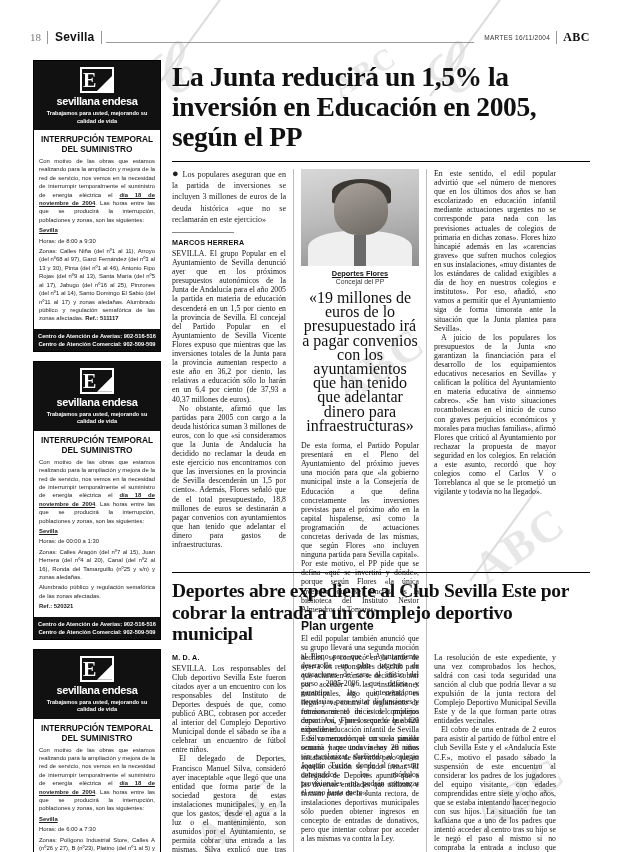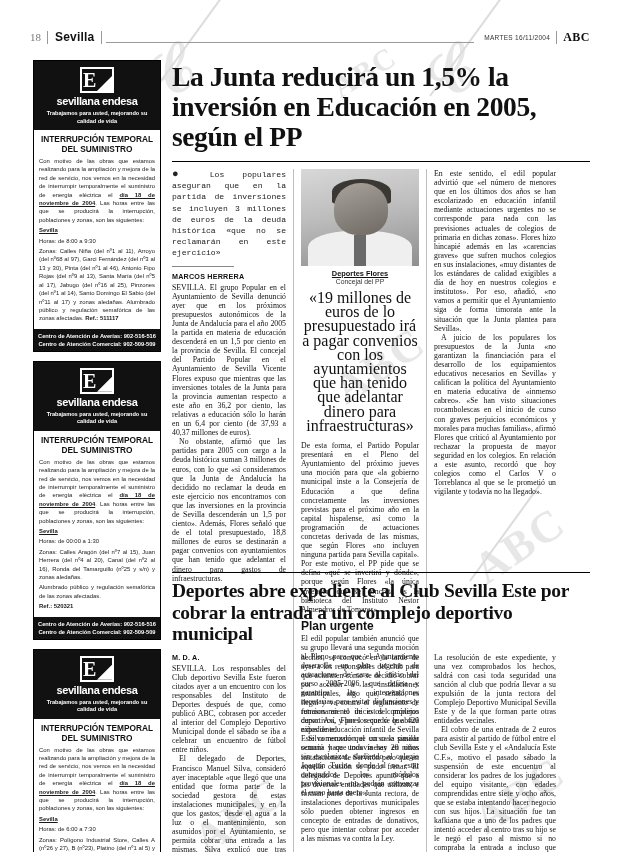--- a/index.html
+++ b/index.html
@@ -74,21 +74,21 @@
   .subhead { font-family:"Liberation Sans",sans-serif; font-size:11.3px; color:#333;
              margin:0 0 6px; letter-spacing:-.1px;}
   .hr-thick { height:1px; background:#000; margin:0 0 7px; }
 
   .cols3 { display:flex; gap:0; }
   .col { width:114px; }
   .col.mid { width:118px; }
   .col.right { width:122px; }
   .vline { width:1px; background:#bdbdbd; margin:0 7px; }
 
-  .lead { font-family:Liberation Mono, monospace; font-size:8.1px; line-height:11.2px;
+  .lead { font-family:Liberation Serif, serif; font-size:8.1px; line-height:11.2px;
           text-align:justify; color:#222; }
   .lead .bullet { font-size:11px; line-height:0; }
   .rule-sm { height:1px; background:#888; margin:7px 0 5px; width:62px;}
   .byline { font-family:"Liberation Sans",sans-serif; font-weight:bold; font-size:7.2px;
             letter-spacing:.2px; margin:0 0 2px;}
   .bodytext { font-family:"Liberation Serif",serif; font-size:7.8px; line-height:9.1px;
               text-align:justify; hyphens:auto; }
   .bodytext p { margin:0; text-indent:7px; }
   .bodytext p.first { text-indent:0; }
 

